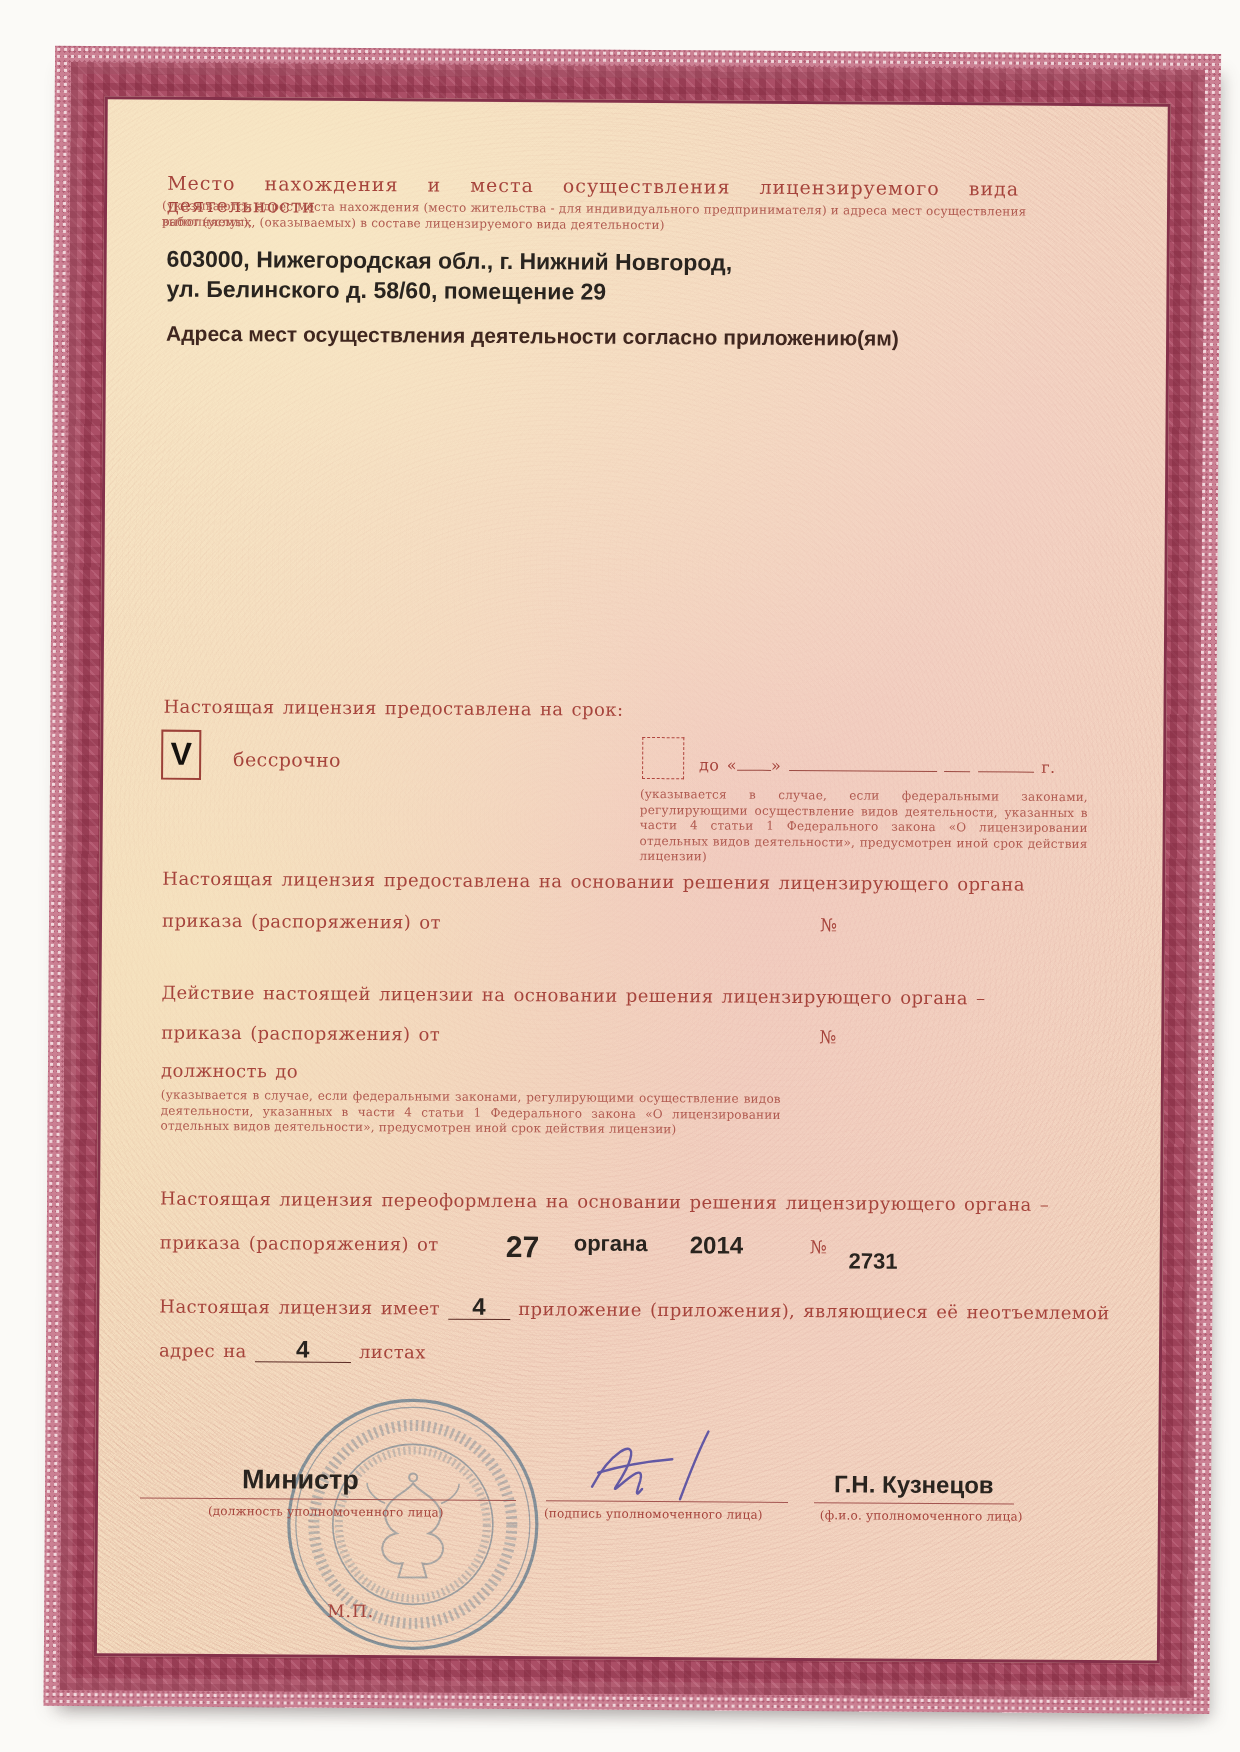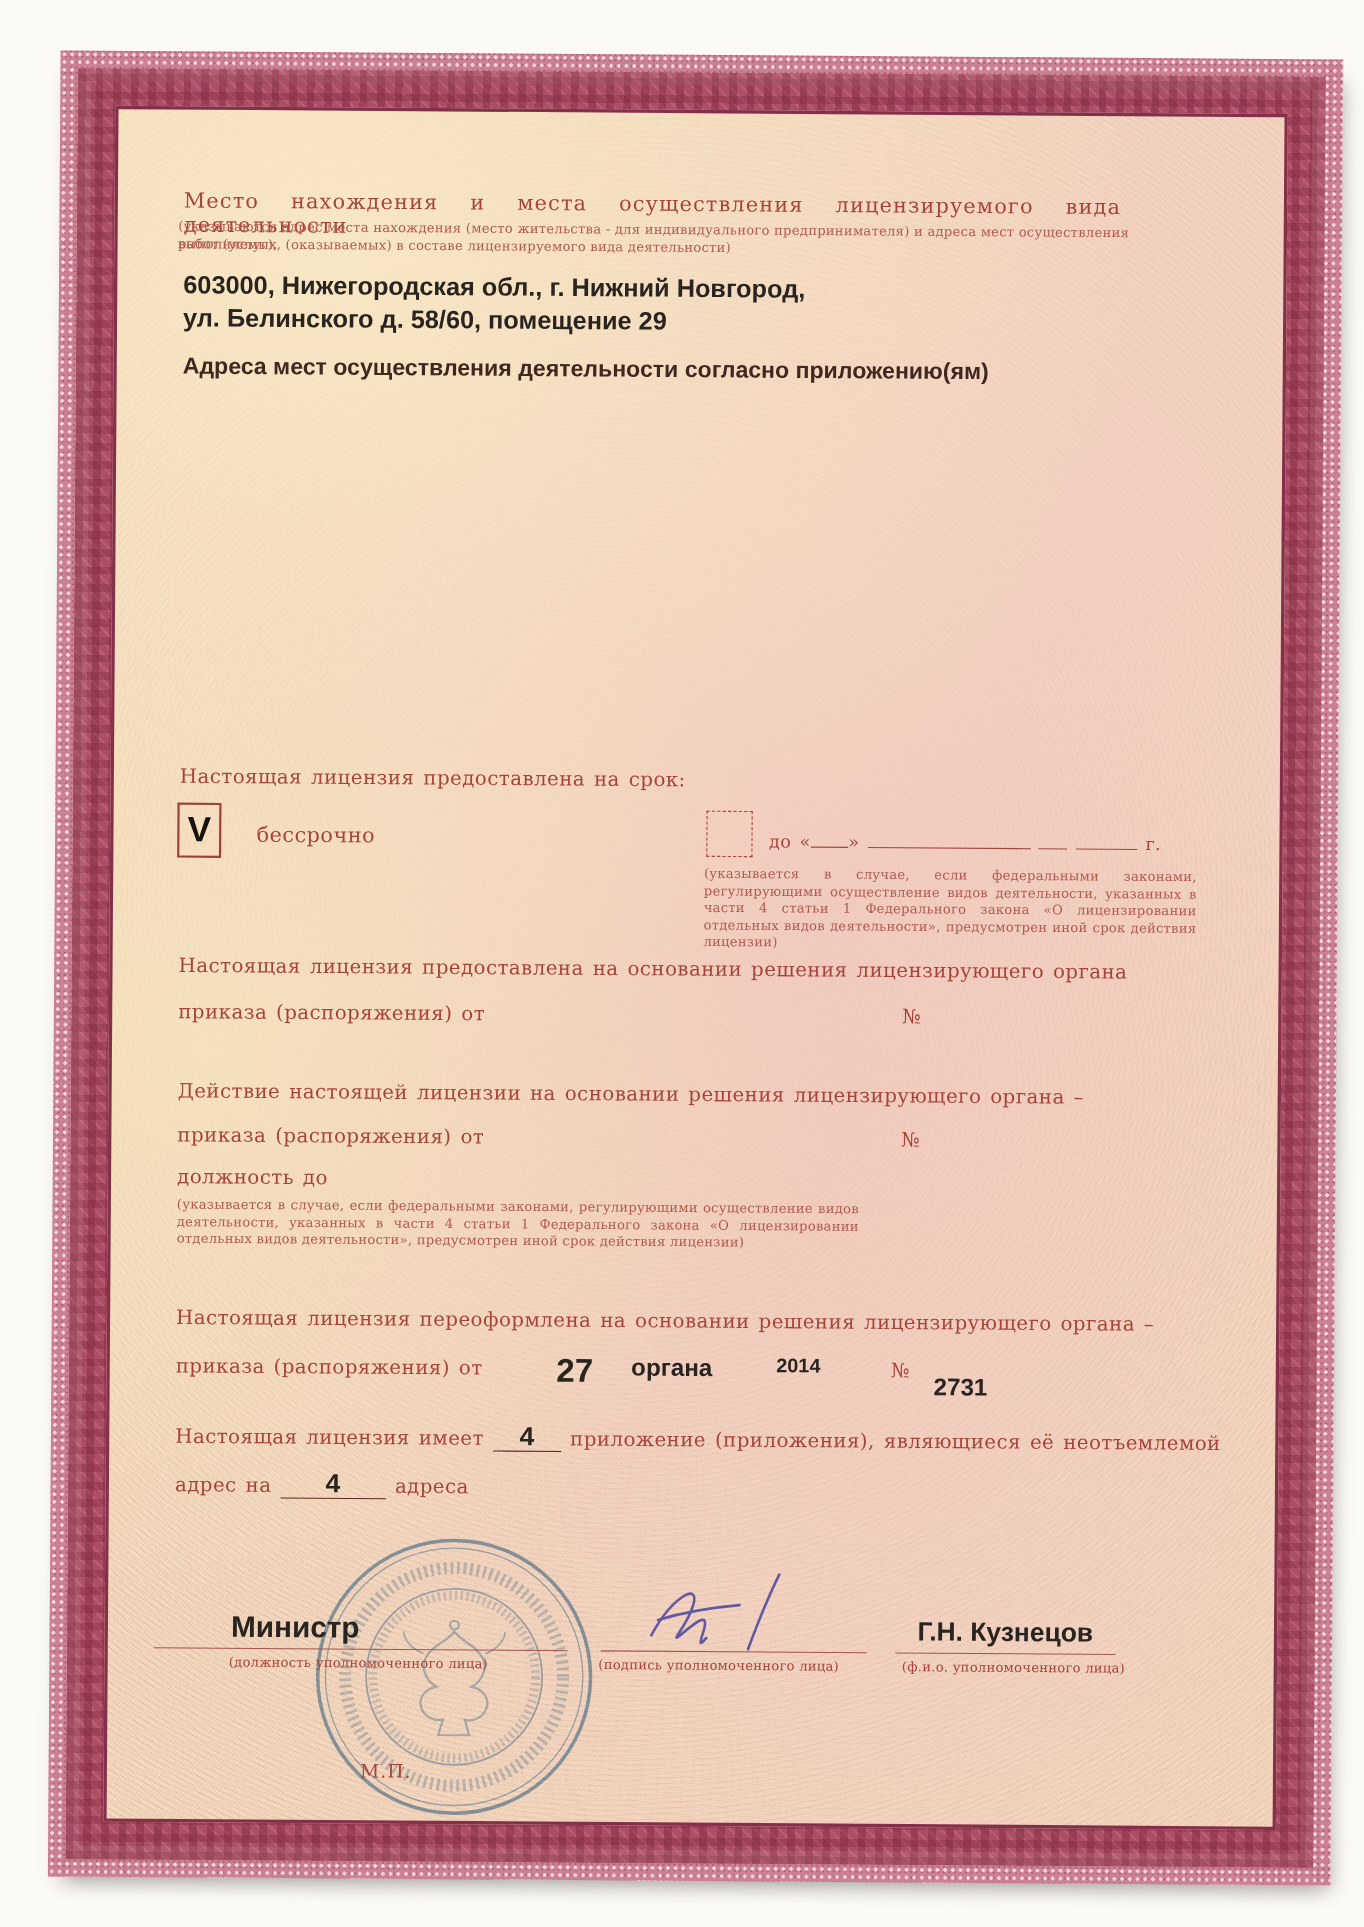--- a/index.html
+++ b/index.html
@@ -105,53 +105,53 @@
      <div class="abs red formline" style="left:60px;top:922px;">приказа (распоряжения) от</div>
      <div class="abs red formline" style="left:718px;top:922px;">№</div>
      <div class="abs red formline" style="left:60px;top:960px;">должность до</div>
      <div class="abs red-sm justify" style="left:60px;top:988px;width:620px;">(указывается в случае, если  федеральными законами, регулирующими осуществление видов деятельности, указанных в части 4 статьи 1 Федерального закона «О лицензировании отдельных видов деятельности», предусмотрен иной срок действия лицензии)</div>
 
      <div class="abs red formline" style="left:60px;top:1088px;width:900px;">Настоящая лицензия переоформлена на основании решения лицензирующего органа –</div>
      <div class="abs" style="left:0;top:1128px;width:100%;height:34px;">
         <span class="abs red formline" style="left:60px;top:4px;">приказа (распоряжения) от</span>
         <span class="abs blackbold" style="left:406px;top:0;font-size:30px;">27</span>
         <span class="abs blackbold" style="left:474px;top:0;font-size:22px;">органа</span>
-        <span class="abs blackbold" style="left:606px;top:0;font-size:18px;text-align:right;">2014</span>
+        <span class="abs blackbold" style="left:590px;top:0;font-size:24px;text-align:right;">2014</span>
         <span class="abs red formline" style="left:710px;top:4px;">№</span>
         <span class="abs blackbold" style="left:749px;top:16px;font-size:22px;">2731</span>
      </div>
 
      <div class="abs red formline" style="left:60px;top:1196px;white-space:nowrap;">
         <span>Настоящая лицензия имеет</span>
         <span class="blank" style="width:62px;text-align:center;border-bottom-color:#5a2a24;"><span class="blackbold" style="font-size:24px;line-height:18px;">4</span></span>
         <span>приложение (приложения), являющиеся её неотъемлемой</span>
      </div>
      <div class="abs red formline" style="left:60px;top:1240px;white-space:nowrap;">
         <span>адрес на</span>
         <span class="blank" style="width:96px;text-align:center;border-bottom-color:#5a2a24;"><span class="blackbold" style="font-size:24px;line-height:18px;">4</span></span>
-        <span>адреса</span>
+        <span>листах</span>
      </div>
 
      <svg class="abs" style="left:186px;top:1294px;mix-blend-mode:multiply;opacity:.8;" width="258" height="258" viewBox="0 0 258 258">
         <g fill="none" stroke="#3f7ab0">
           <circle cx="129" cy="129" r="124" stroke-width="3.2" opacity=".75"></circle>
           <circle cx="129" cy="129" r="117" stroke-width="1.2" opacity=".6"></circle>
           <circle cx="129" cy="129" r="99" stroke-width="11" stroke-dasharray="2.6 3.4" opacity=".38"></circle>
           <circle cx="129" cy="129" r="80" stroke-width="1.6" opacity=".6"></circle>
           <circle cx="129" cy="129" r="74" stroke-width="8" stroke-dasharray="2.2 3" opacity=".3"></circle>
           <g opacity=".5" stroke-width="2">
             <path d="M129 88 c-8 10 -20 12 -26 24 c-5 10 2 22 10 26 c-10 2 -16 10 -14 18 c2 9 12 14 20 12 l-4 14 h28 l-4 -14 c8 2 18 -3 20 -12 c2 -8 -4 -16 -14 -18 c8 -4 15 -16 10 -26 c-6 -12 -18 -14 -26 -24 z"></path>
             <path d="M101 108 c-10 -4 -18 -12 -18 -20 M157 108 c10 -4 18 -12 18 -20" stroke-width="1.6"></path>
             <circle cx="129" cy="82" r="4"></circle>
           </g>
         </g>
      </svg>
 
      <div class="thinline" style="left:42px;top:1398px;width:376px;"></div>
-     <div class="abs blackbold" style="left:112px;top:1364px;font-size:27px;">Министр</div>
+     <div class="abs blackbold" style="left:144px;top:1364px;font-size:27px;">Министр</div>
      <div class="abs caption" style="left:110px;top:1404px;">(должность уполномоченного лица)</div>
 
      <div class="thinline" style="left:448px;top:1398px;width:242px;"></div>
      <svg class="abs" style="left:486px;top:1322px;" width="150" height="84" viewBox="0 0 150 84">
         <g fill="none" stroke="#4a44a0" stroke-width="2.4" stroke-linecap="round" opacity=".85">
           <path d="M8 62 C 26 28, 52 12, 46 34 C 41 52, 24 70, 34 62 C 48 50, 60 40, 56 56 C 53 66, 50 74, 58 64"></path>
           <path d="M14 48 C 40 40, 66 36, 88 34"></path>
           <path d="M96 74 C 104 52, 114 26, 124 6"></path>
         </g>
      </svg>

